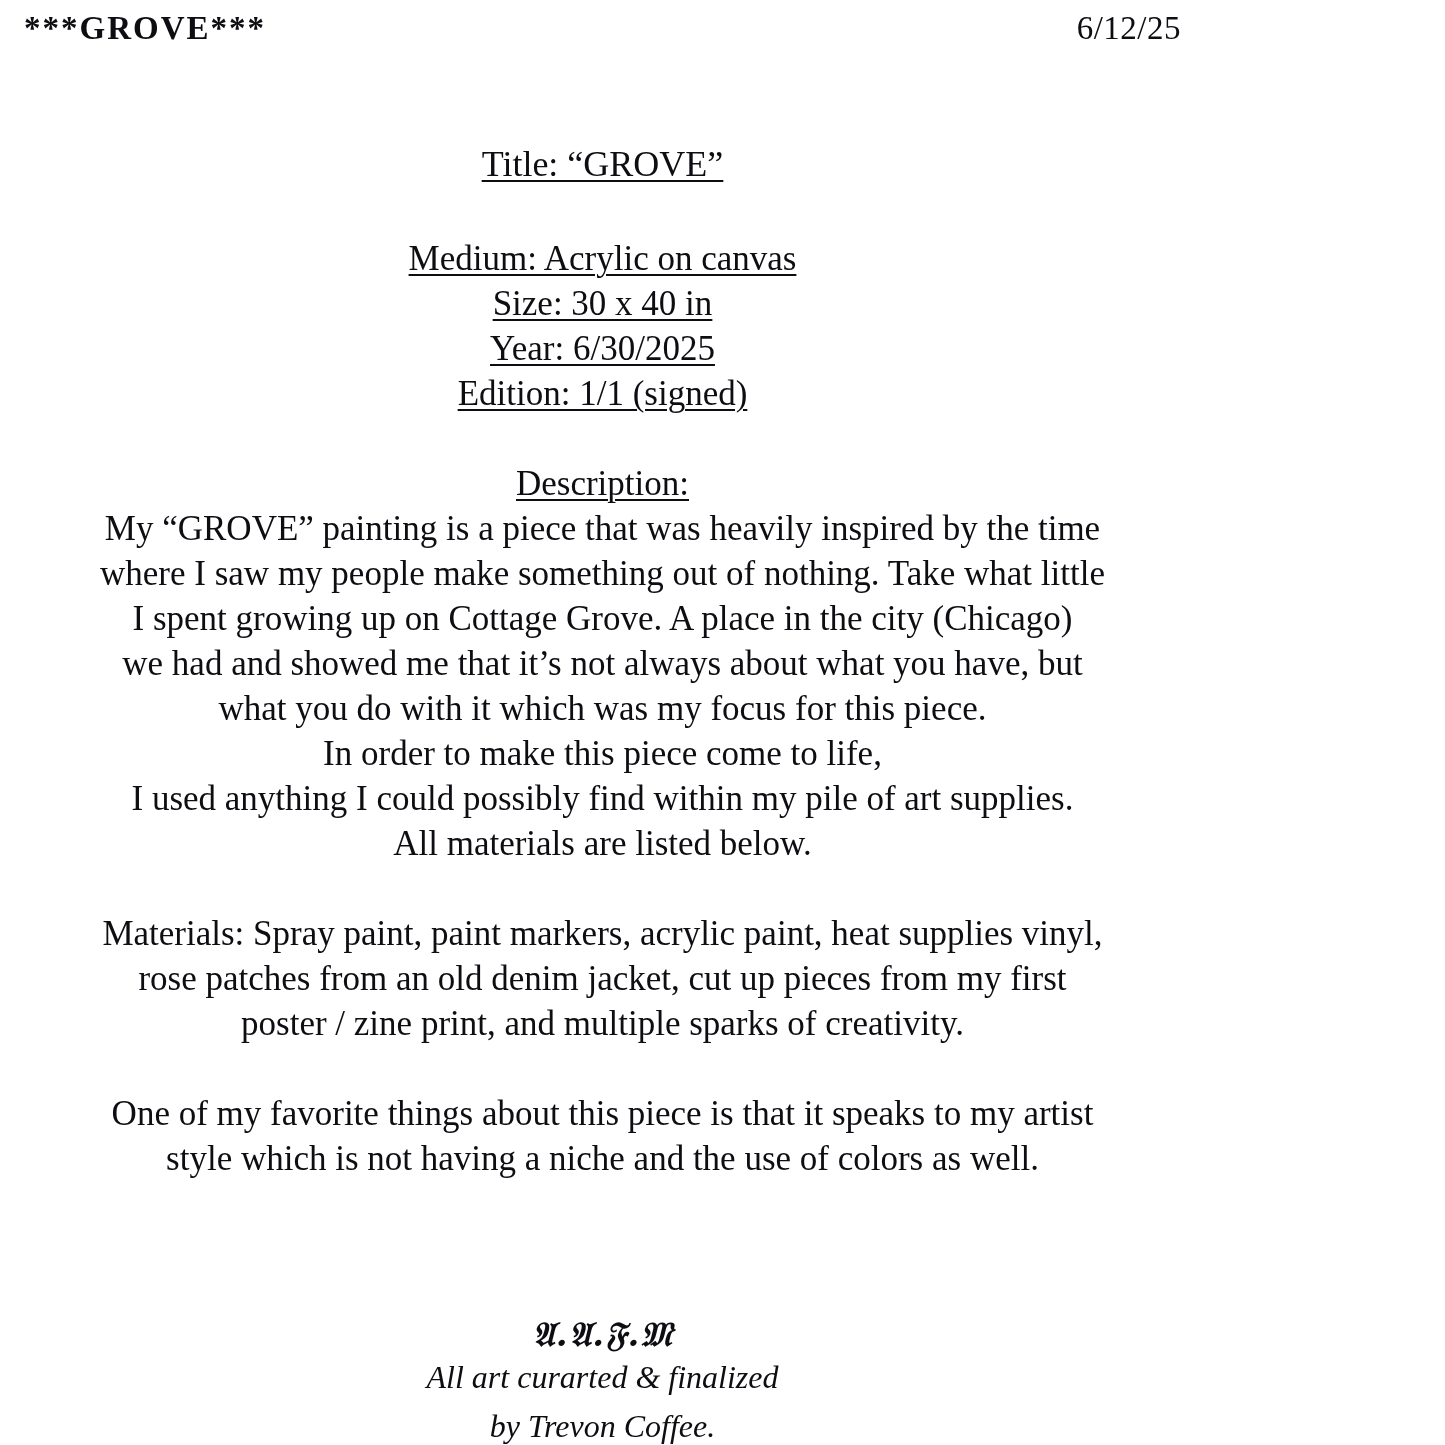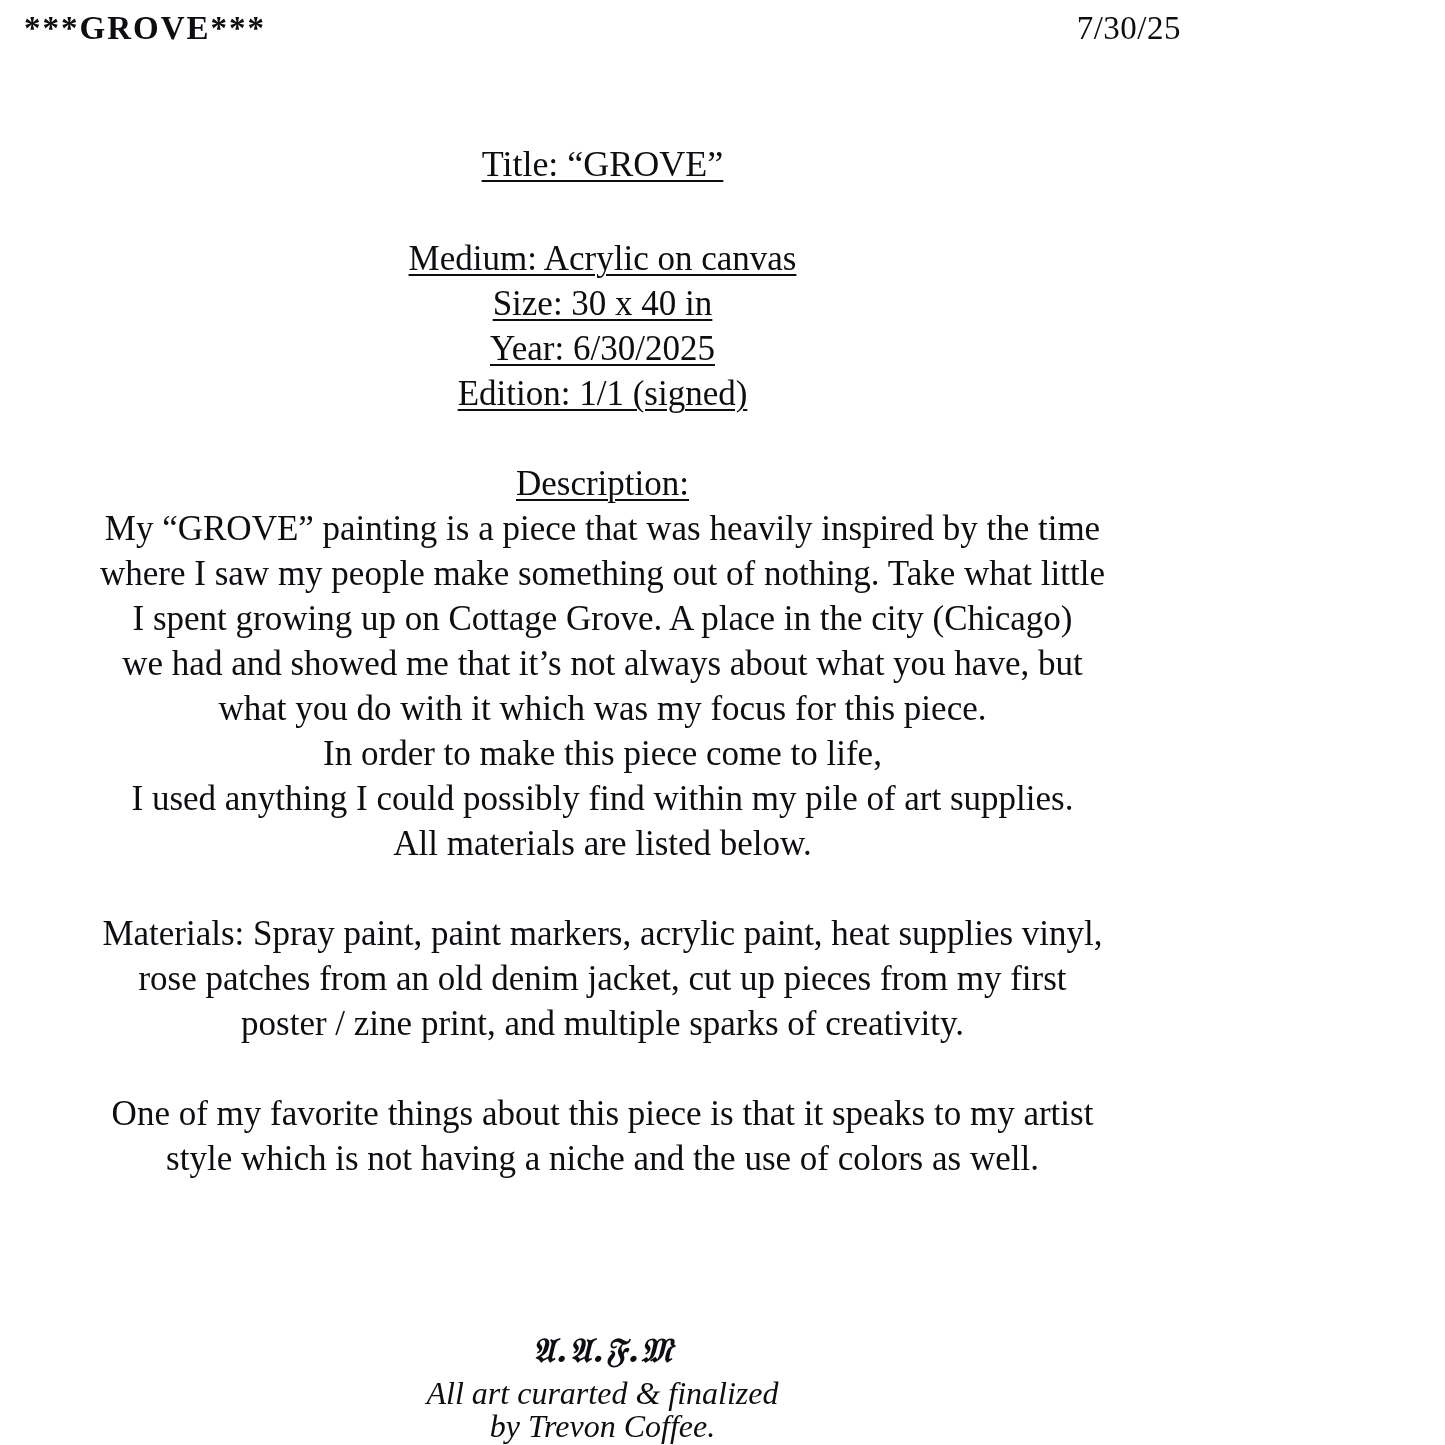--- a/index.html
+++ b/index.html
@@ -95,21 +95,21 @@
     margin-top: 8px;
   }
 </style>
 </head>
 <body>
 
 <div class="page">
 
   <div class="header">
     <div class="header-left">***GROVE***</div>
-    <div class="header-right">7/30/25</div>
+    <div class="header-right">6/12/25</div>
   </div>
 
   <div class="body-block">
 
     <div class="title-line">
       <span class="u">Title: “GROVE”</span>
     </div>
 
     <div class="gap-lg"></div>
 
@@ -150,16 +150,16 @@
     <div class="gap-md"></div>
 
     <div class="para">One of my favorite things about this piece is that it speaks to my artist</div>
     <div class="para">style which is not having a niche and the use of colors as well.</div>
 
   </div>
 
   <div class="footer">
     <div class="monogram">𝔄.𝔄.𝔉.𝔐</div>
     <div class="footer-line">All art curarted &amp; finalized</div>
-    <div class="footer-line" style="margin-top:0">by Trevon Coffee.</div>
+    <div class="footer-line" style="margin-top:16px">by Trevon Coffee.</div>
   </div>
 
 </div>
 
 </body></html>

